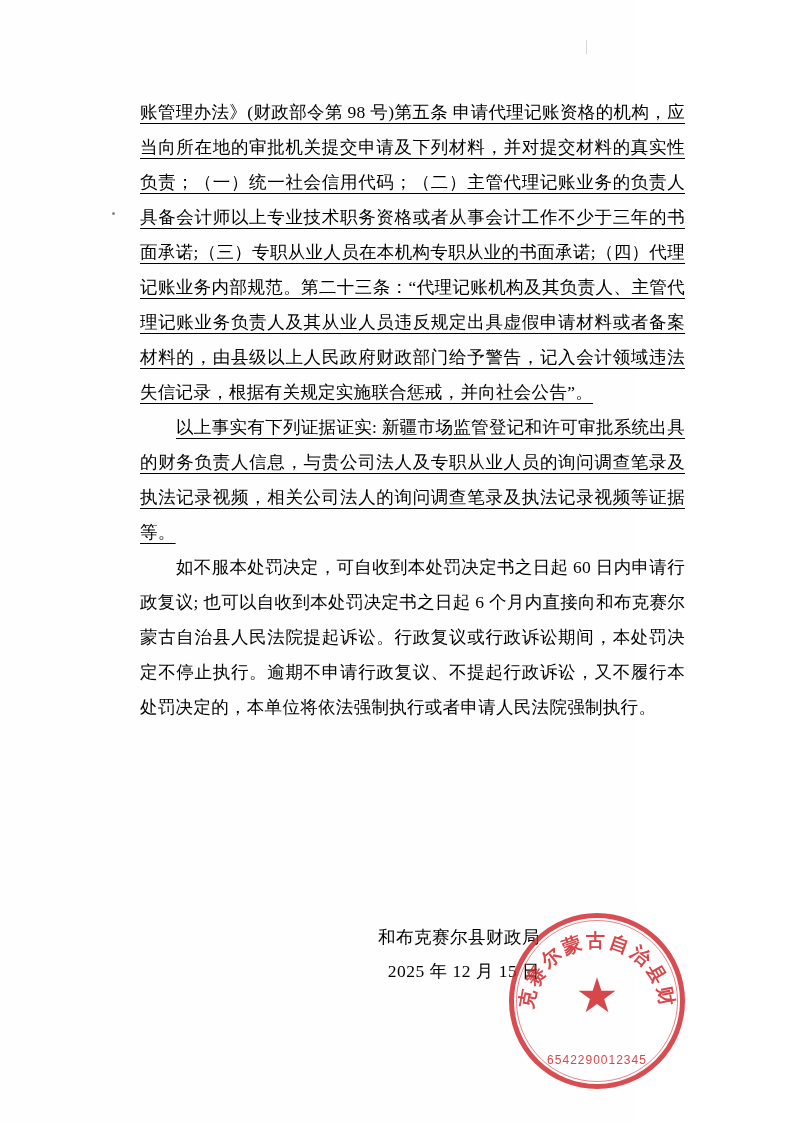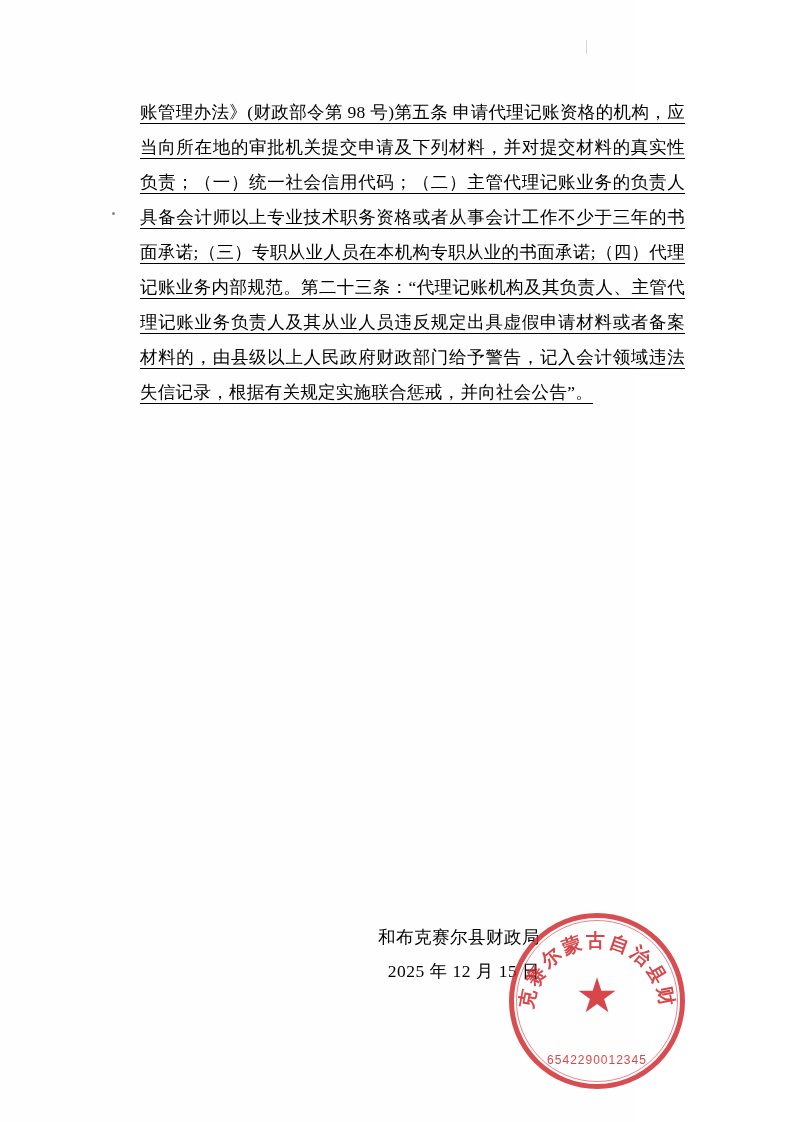--- a/index.html
+++ b/index.html
@@ -149,22 +149,24 @@
 
 <div class="page">
 
   <div class="edge-mark"></div>
   <div class="stray-dot"></div>
 
   <div class="doc-body">
 
     <p class="para"><span class="u">账管理办法》(财政部令第 98 号)第五条 申请代理记账资格的机构，应当向所在地的审批机关提交申请及下列材料，并对提交材料的真实性负责；（一）统一社会信用代码；（二）主管代理记账业务的负责人具备会计师以上专业技术职务资格或者从事会计工作不少于三年的书面承诺;（三）专职从业人员在本机构专职从业的书面承诺;（四）代理记账业务内部规范。第二十三条：“代理记账机构及其负责人、主管代理记账业务负责人及其从业人员违反规定出具虚假申请材料或者备案材料的，由县级以上人民政府财政部门给予警告，记入会计领域违法失信记录，根据有关规定实施联合惩戒，并向社会公告”。</span></p>
 
+    <p class="para indent"><span class="u">以上事实有下列证据证实: 新疆市场监管登记和许可审批系统出具的财务负责人信息，与贵公司法人及专职从业人员的询问调查笔录及执法记录视频，相关公司法人的询问调查笔录及执法记录视频等证据等。</span></p>
 
 
+    <p class="para indent"><span>如不服本处罚决定，可自收到本处罚决定书之日起 60 日内申请行政复议; 也可以自收到本处罚决定书之日起 6 个月内直接向和布克赛尔蒙古自治县人民法院提起诉讼。行政复议或行政诉讼期间，本处罚决定不停止执行。逾期不申请行政复议、不提起行政诉讼，又不履行本处罚决定的，本单位将依法强制执行或者申请人民法院强制执行。</span></p>
 
   </div>
 
   <div class="signature-block">
     <div class="sig-line">和布克赛尔县财政局</div>
     <div class="sig-line">2025 年 12 月 15 日</div>
   </div>
 
   <div class="seal">
     <div class="seal-ring"></div>

